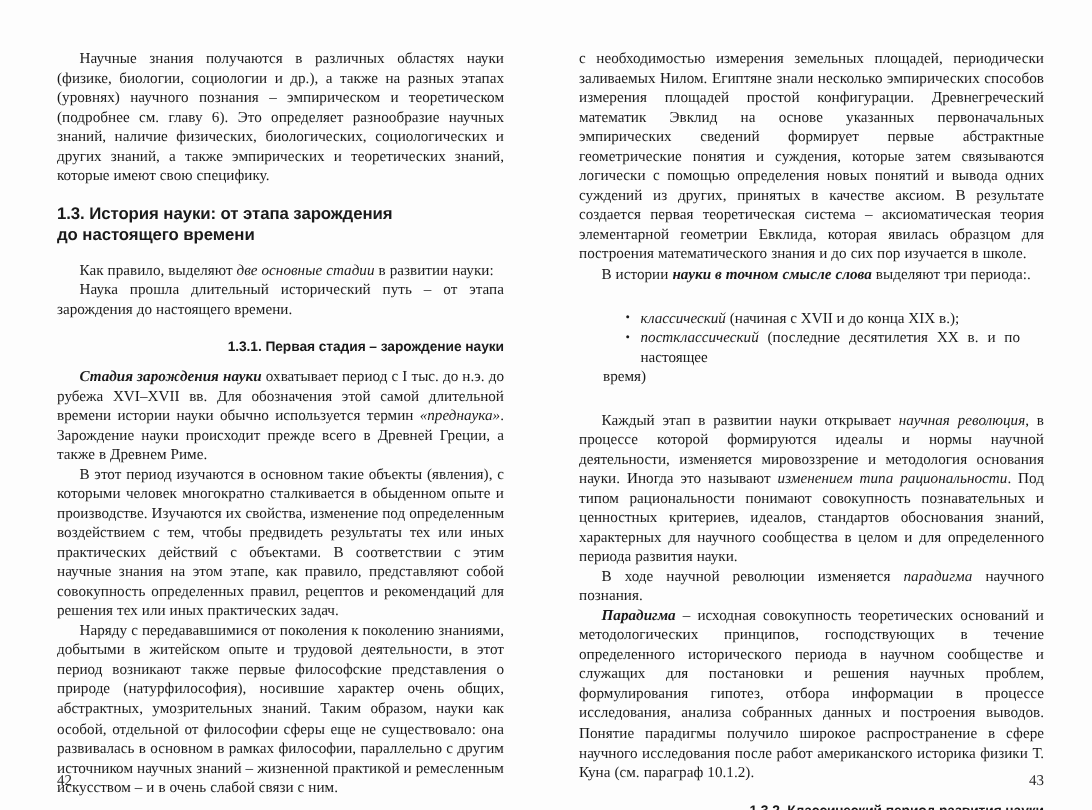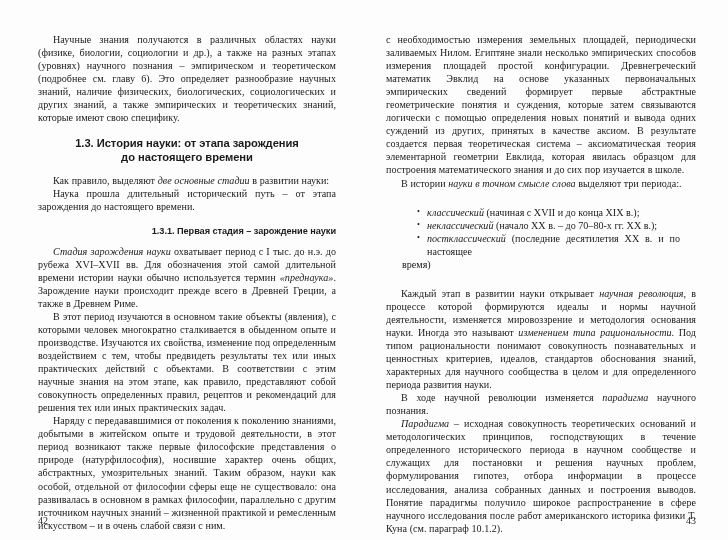--- a/index.html
+++ b/index.html
@@ -54,28 +54,27 @@
     word-spacing: 0.1px;
   }
   p.noindent {
     text-indent: 0;
   }
   .i {
     font-style: italic;
   }
   .bi {
     font-style: italic;
-    font-weight: normal;
+    font-weight: bold;
   }
   h2.section-title {
     font-family: "Liberation Sans", "DejaVu Sans", sans-serif;
     font-size: 11.2px;
     font-weight: bold;
     line-height: 13.6px;
-    text-align: center;
     margin: 13px 0 9px 0;
     letter-spacing: -0.05px;
   }
   h3.sub-title {
     font-family: "Liberation Sans", "DejaVu Sans", sans-serif;
     font-size: 9.2px;
     font-weight: bold;
     line-height: 12px;
     text-align: right;
     margin: 12px 0 8px 0;
@@ -177,23 +176,20 @@
       </p>
 
       <p>
         <span>В истории </span><span class="bi">науки в точном смысле слова</span><span> выделяют три периода:.</span>
       </p>
 
       <ul class="bullets">
         <li>
           <span class="i">классический</span><span> (начиная с XVII и до конца XIX в.);</span>
         </li>
-        <li>
-          <span class="i">неклассический</span><span> (начало XX в. – до 70–80-х гг. XX в.);</span>
-        </li>
         <li class="wrapout">
           <span class="i">постклассический</span><span> (последние десятилетия XX в. и по настоящее </span><span class="runover">время)</span>
         </li>
       </ul>
 
       <p>
         <span>Каждый этап в развитии науки открывает </span><span class="i">научная революция</span><span>, в процессе которой формируются идеалы и нормы научной деятельности, изменяется мировоззрение и методология основания науки. Иногда это называют </span><span class="i">изменением типа рациональности</span><span>. Под типом рациональности понимают совокупность познавательных и ценностных критериев, идеалов, стандартов обоснования знаний, характерных для научного сообщества в целом и для определенного периода развития науки.</span>
       </p>
 
       <p>

